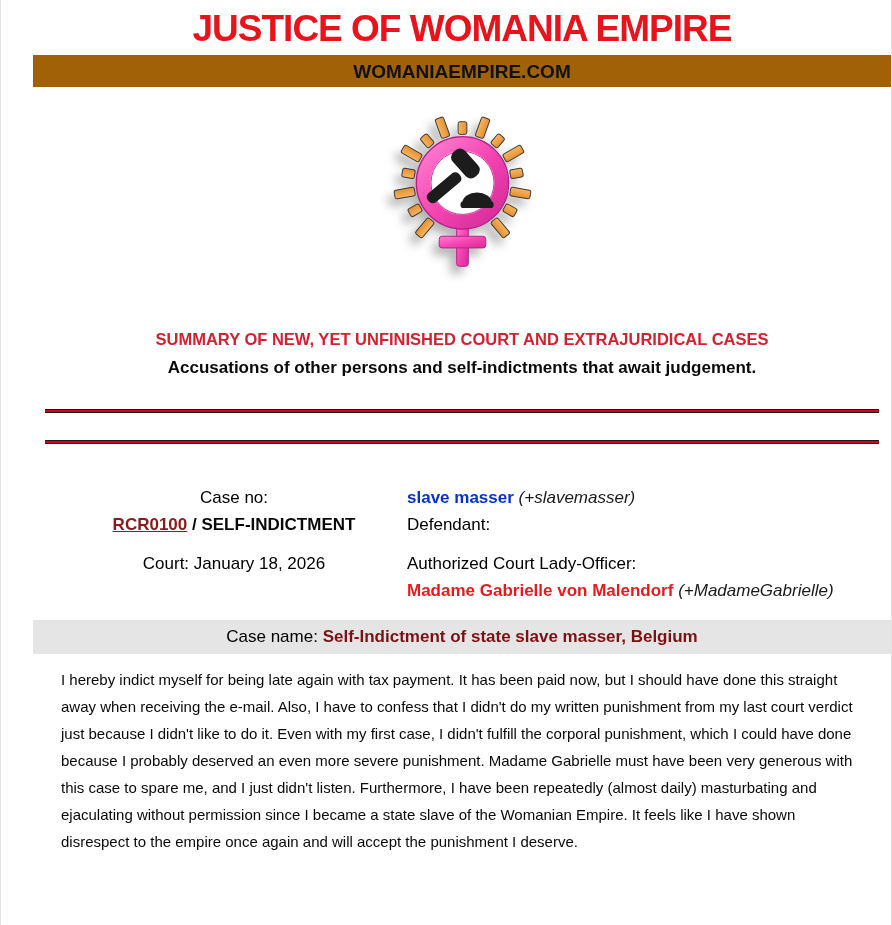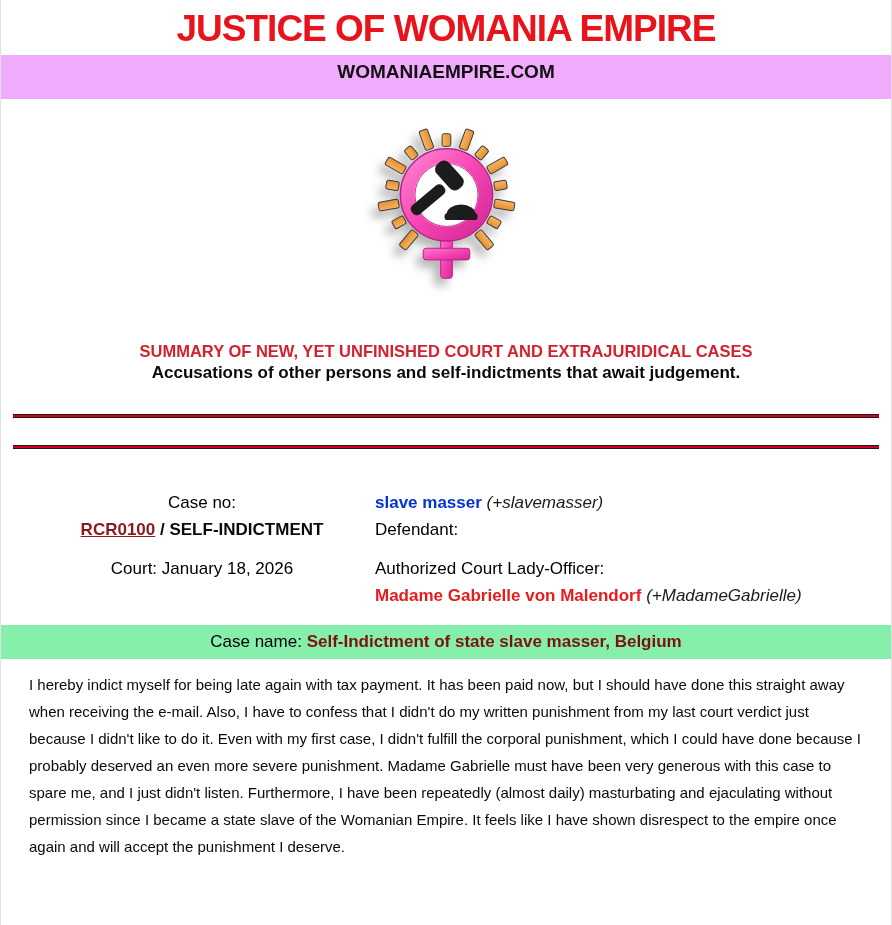--- a/index.html
+++ b/index.html
@@ -1,44 +1,44 @@
 <!DOCTYPE html>
 <html><head>
 <meta charset="utf-8">
 <style>
   * { margin:0; padding:0; box-sizing:border-box; }
   html,body { background:#ffffff; }
   body { font-family:"Liberation Sans", sans-serif; color:#000; }
   .page {
     position:relative; width:892px; height:925px; margin:0 auto;
     background:#fff; overflow:hidden;
-    border-left:1px solid #e2e2e2; border-right:1px solid #e2e2e2;
+    border-left:1px solid #e2e2e2; border-right:1px solid #e2e2e2;padding-left:32px;
   }
   .main-title {
     margin-top:7px; text-align:center;
     font-size:37px; font-weight:bold; letter-spacing:-1px;
     color:#e8131b; line-height:44px;
   }
   .site-bar {
-    margin-top:4px; height:44px; background:#f0abfc;
+    margin-top:4px; height:32px; background:#a16207;
     text-align:center; line-height:34px;
     font-size:19px; font-weight:bold; color:#111; letter-spacing:0px;
   }
   .logo-wrap { margin-top:26px; text-align:center; height:160px; }
   .logo-wrap svg { filter: drop-shadow(-6px 7px 5px rgba(90,90,90,0.45)); }
   .section-title {
     margin-top:12px; text-align:center;
     font-size:28px; font-weight:bold; color:#c6177b; line-height:34px;
   }
   .summary-line {
     margin-top:56px; text-align:center;
     font-size:16.5px; font-weight:bold; color:#d3212e; line-height:21px;
   }
   .subtitle-line {
-    text-align:center;
+    margin-top:7px; text-align:center;
     font-size:17px; font-weight:bold; color:#0a0a0a; line-height:22px;
   }
   .red-divider {
     height:4px; background:#d40022;
     border-top:1.5px solid #1a1a1a; border-bottom:1.5px solid #1a1a1a;
     margin:0 12px;
   }
   .red-divider.first { margin-top:30px; }
   .red-divider.second { margin-top:27px; }
   .case-grid {
@@ -49,21 +49,21 @@
   .case-grid p { line-height:27px; }
   .row-gap { margin-top:12px; }
   .case-link {
     color:#8b1a1a; font-weight:bold; text-decoration:underline; cursor:pointer;
   }
   .bold-black { font-weight:bold; color:#0a0a0a; }
   .defendant-link { color:#0433d4; font-weight:bold; cursor:pointer; }
   .officer-link { color:#e61c1c; font-weight:bold; cursor:pointer; }
   .alias { font-style:italic; color:#1a1a1a; }
   .case-name-bar {
-    margin-top:16px; background:#86efac; padding:7px 10px;
+    margin-top:16px; background:#e5e5e5; padding:7px 10px;
     text-align:center; font-size:17px; line-height:20px;
   }
   .case-name-value { color:#7b1113; font-weight:bold; }
   .indictment { margin:12px 28px 0 28px; }
   .indictment-label { font-size:17px; line-height:23px; color:#0a0a0a; }
   .indictment-text {
     margin-top:5px; font-size:15px; font-weight:500;
     color:#0a0a0a; line-height:27px;
   }
 </style>

